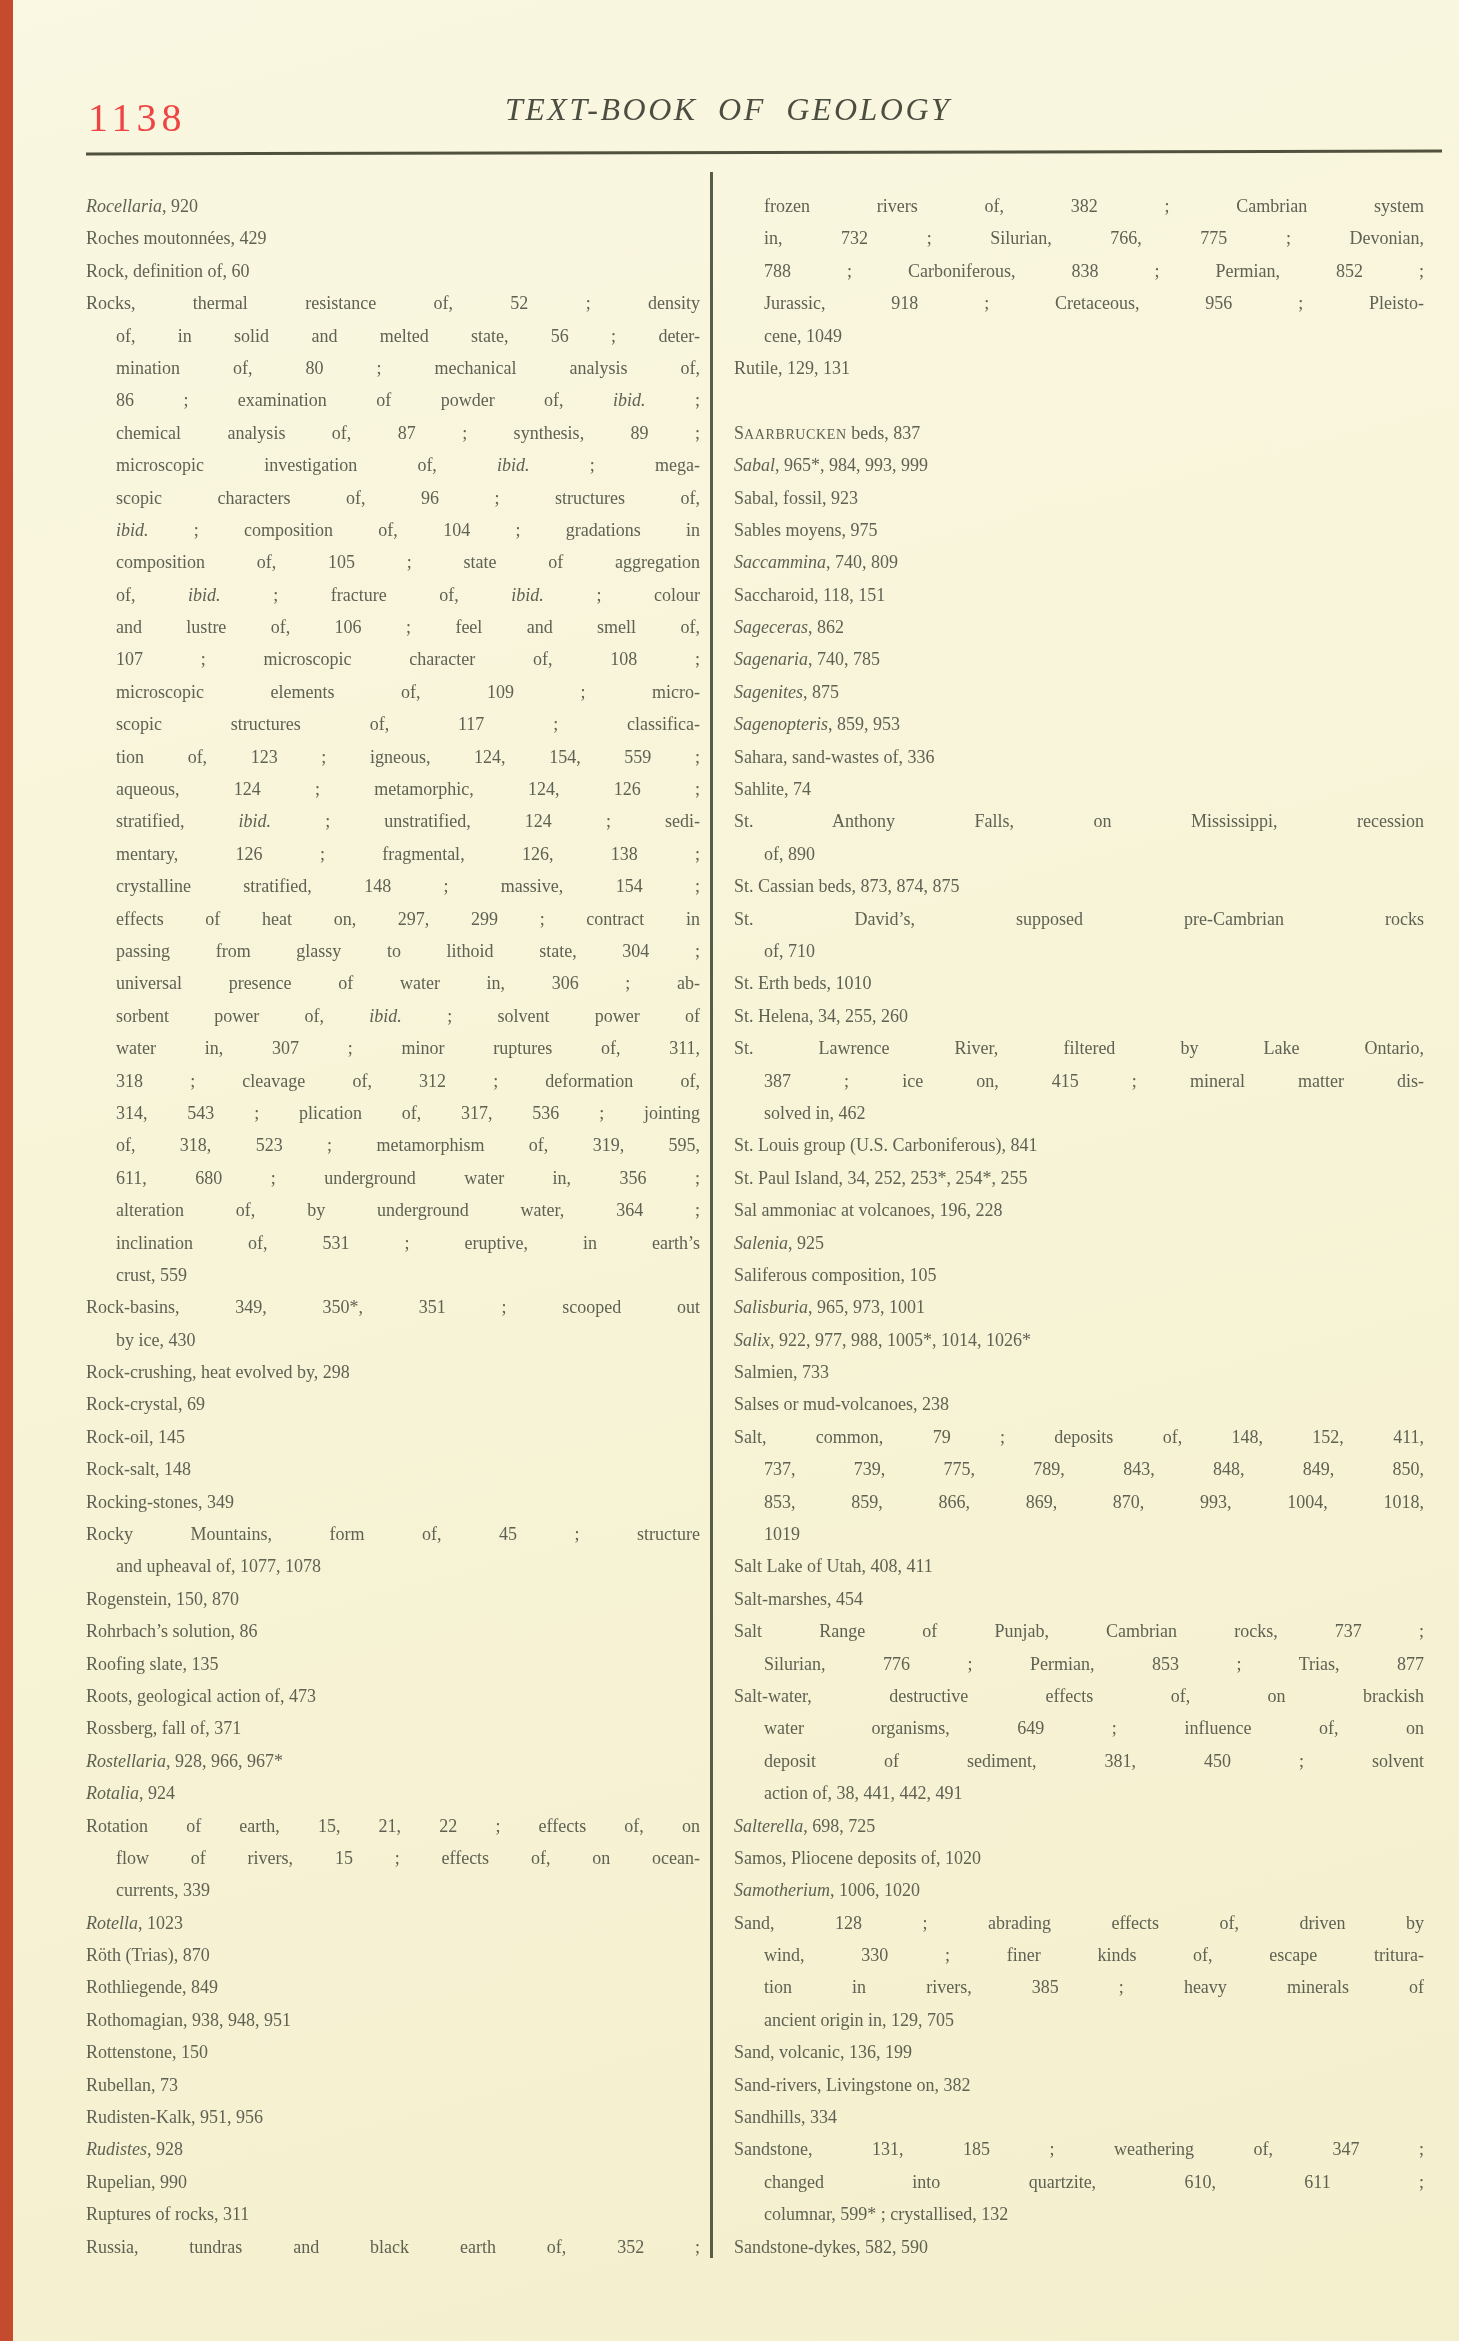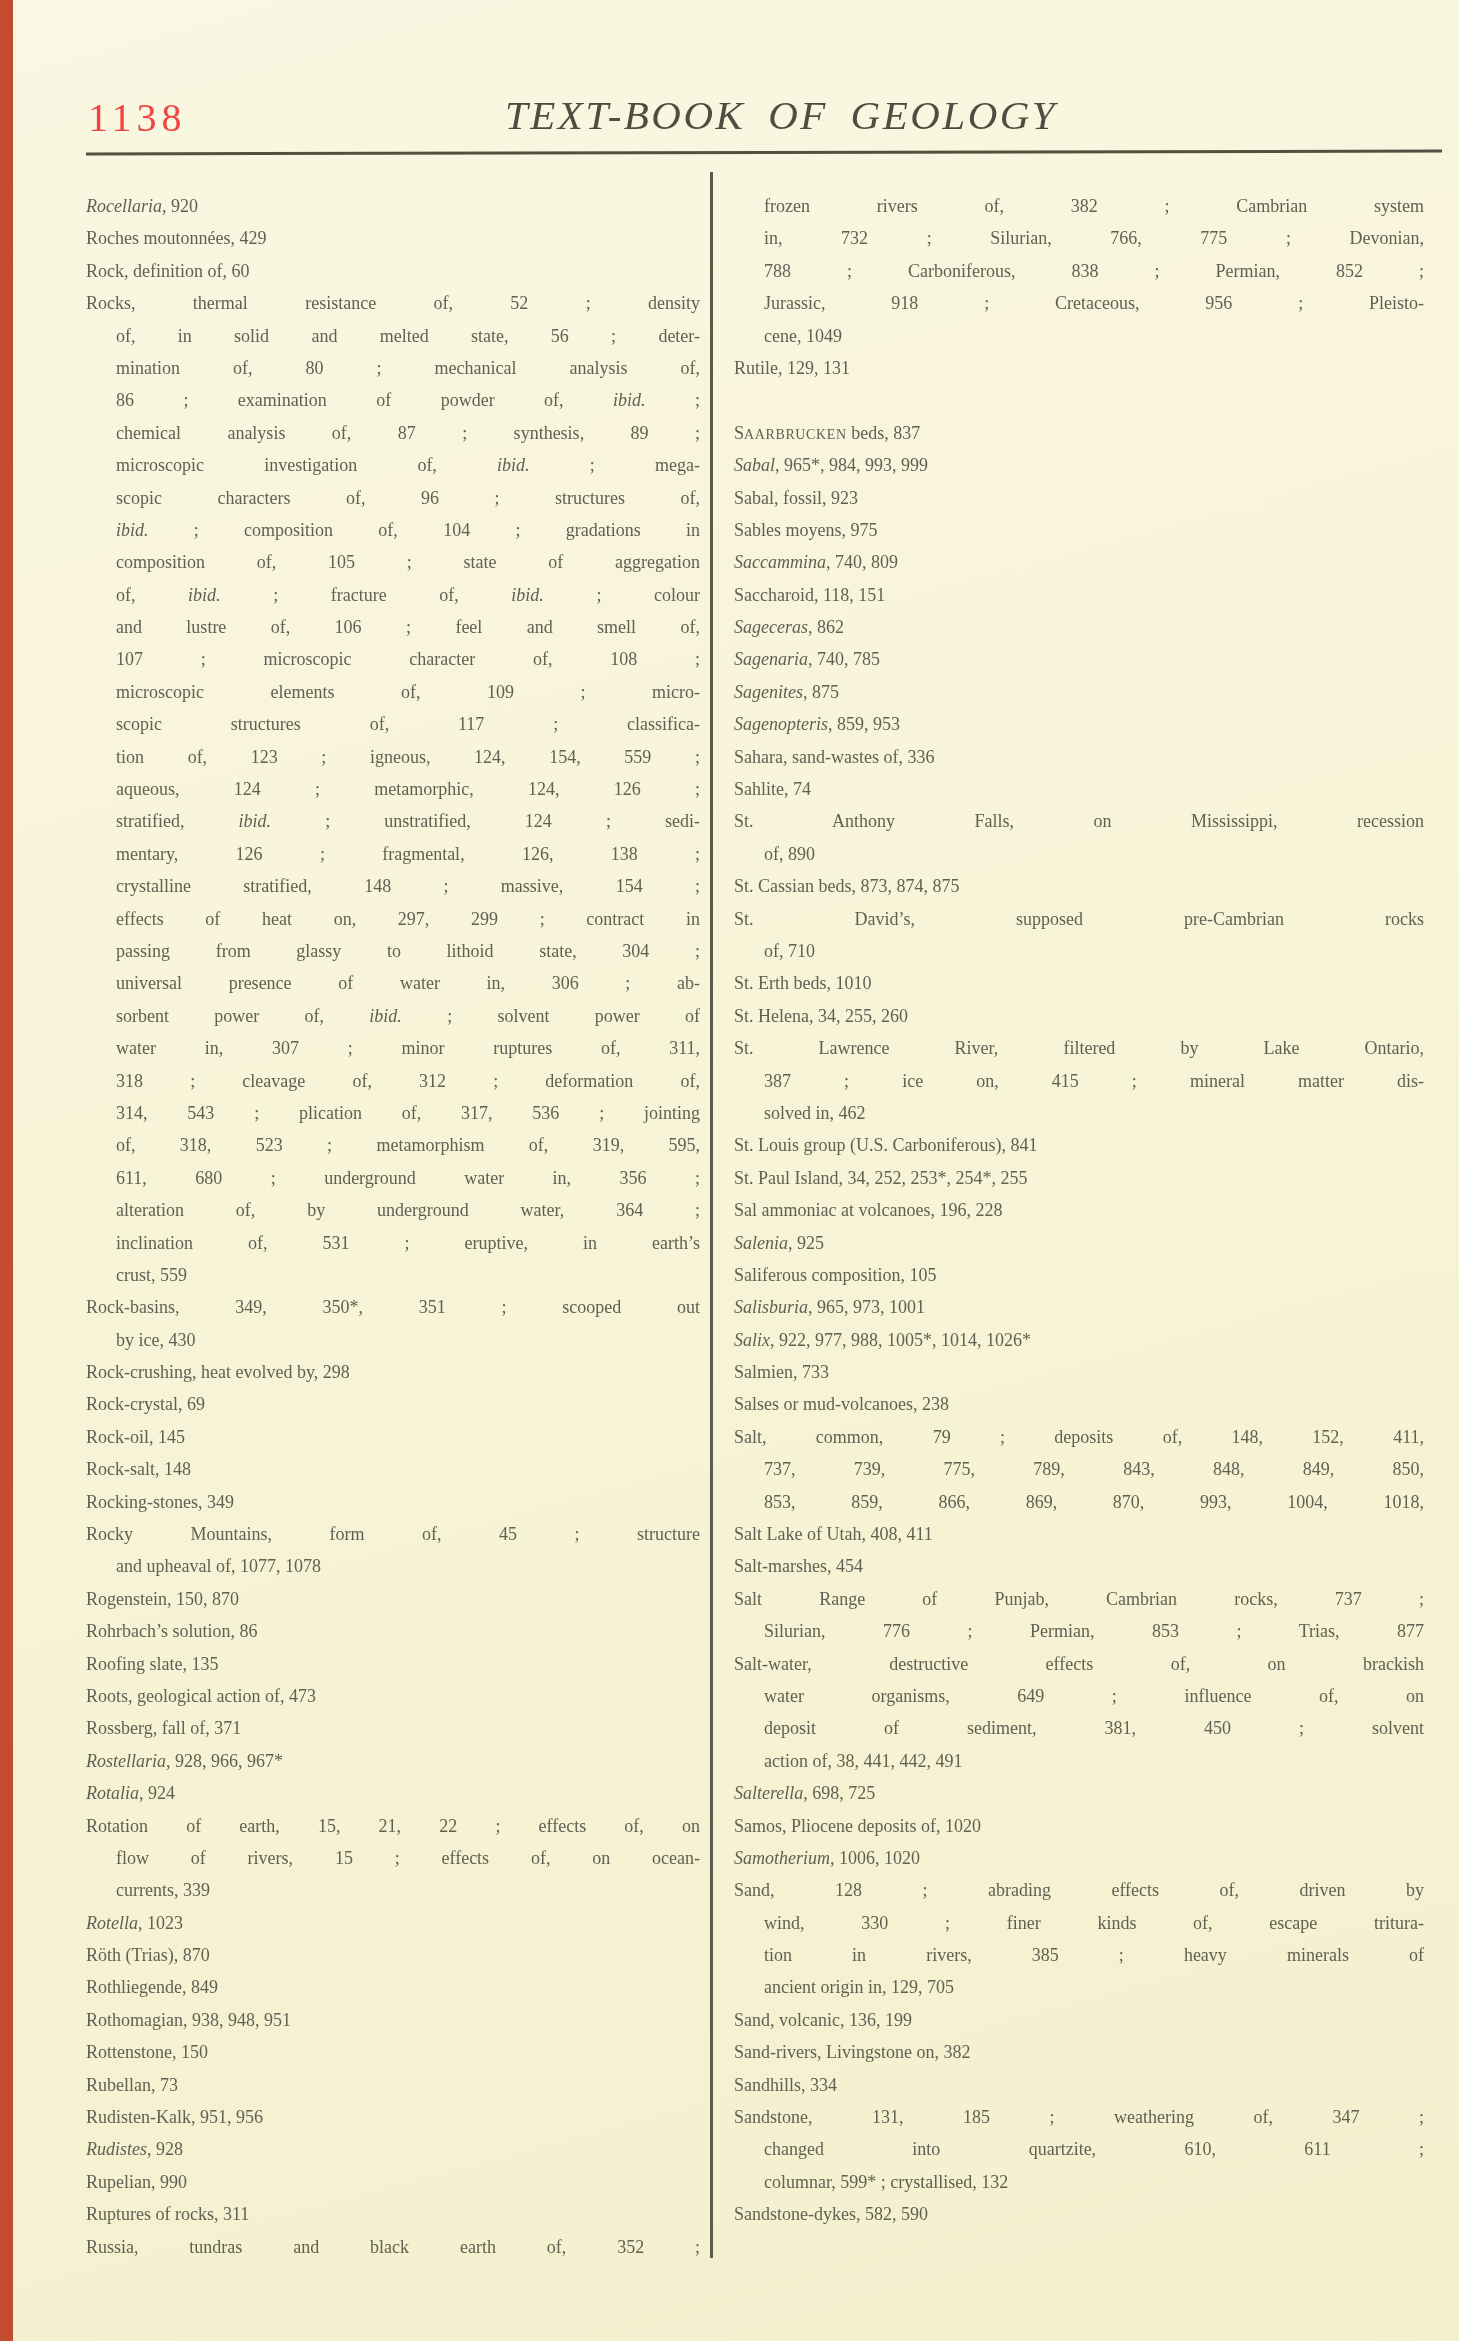--- a/index.html
+++ b/index.html
@@ -24,21 +24,21 @@
   .page-number {
     position: absolute;
     left: 88px; top: 94px;
     font-size: 40px;
     letter-spacing: 5px;
     color: #ef4444;
   }
   .running-title {
     position: absolute;
     left: 505px; top: 91px;
-    font-size: 41px;
+    font-size: 32px;
     font-style: italic;
     letter-spacing: 2.5px;
     word-spacing: 10px;
     color: #4c4e41;
   }
   .header-rule {
     position: absolute;
     left: 86px; top: 151px;
     width: 1356px; height: 3px;
     background: #50523f;
@@ -188,20 +188,21 @@
       <div class="line"><span class="rm">Sal ammoniac at volcanoes, 196, 228</span></div>
       <div class="line"><span class="it">Salenia</span><span class="rm">, 925</span></div>
       <div class="line"><span class="rm">Saliferous composition, 105</span></div>
       <div class="line"><span class="it">Salisburia</span><span class="rm">, 965, 973, 1001</span></div>
       <div class="line"><span class="it">Salix</span><span class="rm">, 922, 977, 988, 1005*, 1014, 1026*</span></div>
       <div class="line"><span class="rm">Salmien, 733</span></div>
       <div class="line"><span class="rm">Salses or mud-volcanoes, 238</span></div>
       <div class="line just"><span class="rm">Salt, common, 79 ; deposits of, 148, 152, 411,</span></div>
       <div class="line cont just"><span class="rm">737, 739, 775, 789, 843, 848, 849, 850,</span></div>
       <div class="line cont just"><span class="rm">853, 859, 866, 869, 870, 993, 1004, 1018,</span></div>
+      <div class="line cont"><span class="rm">1019</span></div>
       <div class="line"><span class="rm">Salt Lake of Utah, 408, 411</span></div>
       <div class="line"><span class="rm">Salt-marshes, 454</span></div>
       <div class="line just"><span class="rm">Salt Range of Punjab, Cambrian rocks, 737 ;</span></div>
       <div class="line cont just"><span class="rm">Silurian, 776 ; Permian, 853 ; Trias, 877</span></div>
       <div class="line just"><span class="rm">Salt-water, destructive effects of, on brackish</span></div>
       <div class="line cont just"><span class="rm">water organisms, 649 ; influence of, on</span></div>
       <div class="line cont just"><span class="rm">deposit of sediment, 381, 450 ; solvent</span></div>
       <div class="line cont"><span class="rm">action of, 38, 441, 442, 491</span></div>
       <div class="line"><span class="it">Salterella</span><span class="rm">, 698, 725</span></div>
       <div class="line"><span class="rm">Samos, Pliocene deposits of, 1020</span></div>

